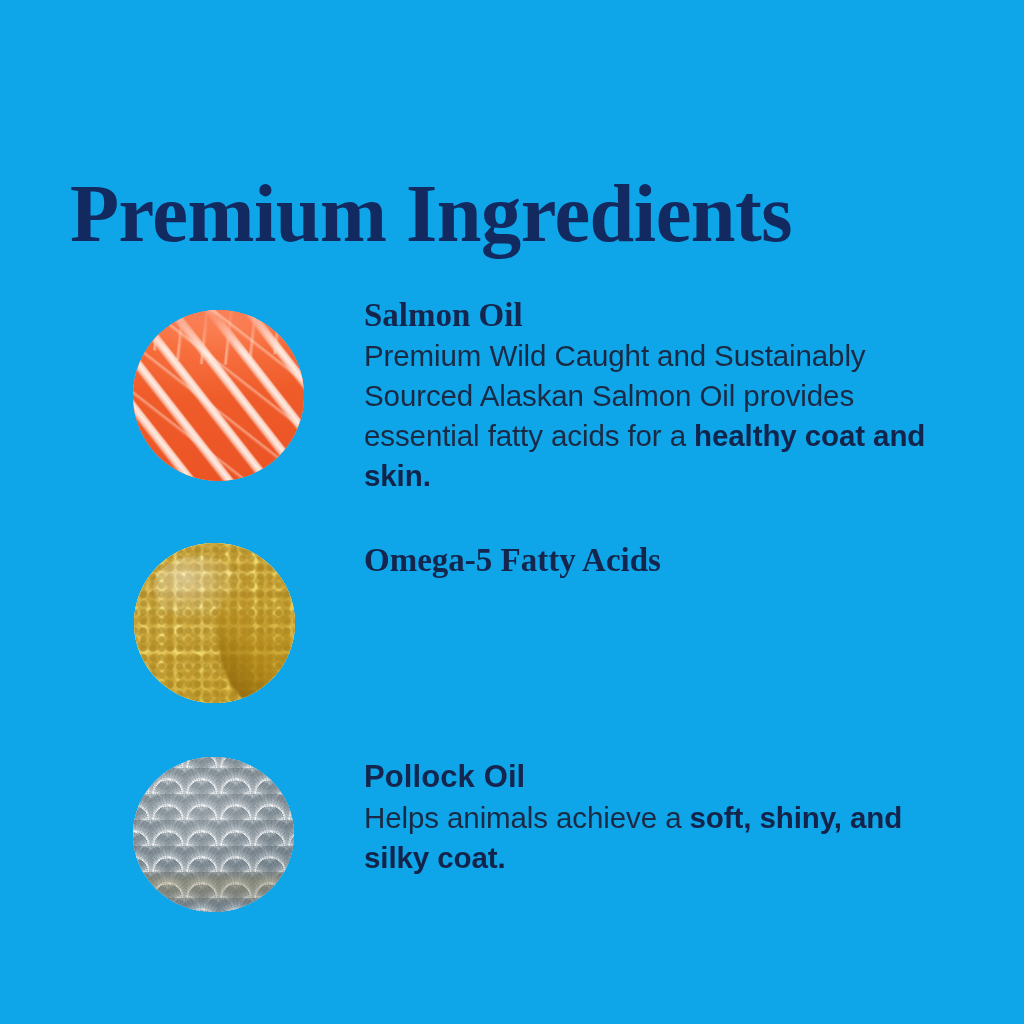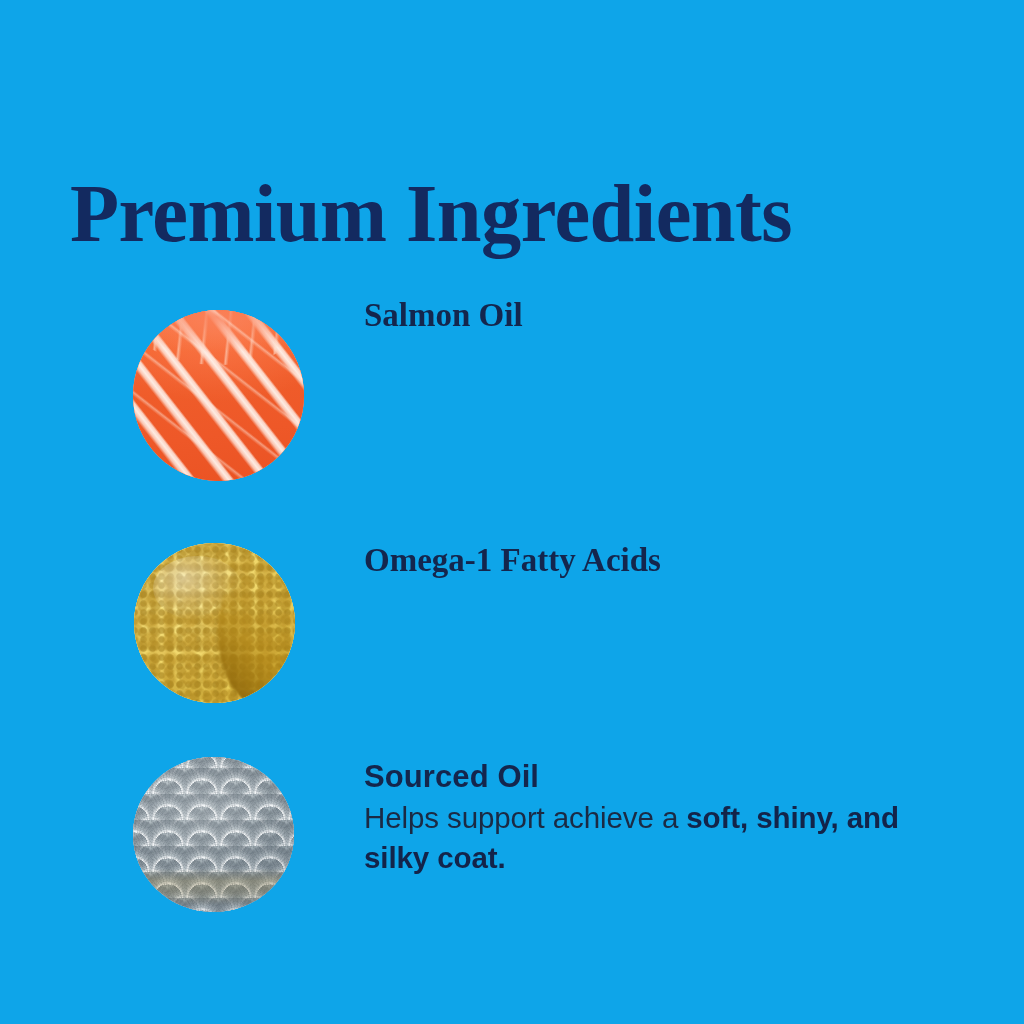--- a/index.html
+++ b/index.html
@@ -310,46 +310,49 @@
   <h1 class="title">Premium Ingredients</h1>
 
   <div class="row row-1">
     <div class="thumb">
       <div class="thumb-inner tex-salmon">
         <div class="tex-salmon-top"></div>
       </div>
     </div>
     <div class="txt">
       <div class="ing-title serif-title">Salmon Oil</div>
+      <p class="ing-desc">
+        <span>Premium Wild Caught and Sustainably Sourced Alaskan Salmon Oil provides essential fatty acids for a </span><b>healthy coat and skin.</b>
+      </p>
     </div>
   </div>
 
   <div class="row row-2">
     <div class="thumb">
       <div class="thumb-inner tex-oil">
         <div class="oil-bubbles"></div>
         <div class="oil-gloss"></div>
         <div class="oil-shadow"></div>
       </div>
     </div>
     <div class="txt">
-      <div class="ing-title serif-title">Omega-1 Fatty Acids</div>
+      <div class="ing-title serif-title">Omega-5 Fatty Acids</div>
     </div>
   </div>
 
   <div class="row row-3">
     <div class="thumb">
       <div class="thumb-inner tex-scales">
         <div class="scales-layer"></div>
         <div class="scales-rays"></div>
         <div class="scales-rays2"></div>
         <div class="scales-tint"></div>
       </div>
     </div>
     <div class="txt">
-      <div class="ing-title sans-title">Sourced Oil</div>
+      <div class="ing-title sans-title">Pollock Oil</div>
       <p class="ing-desc">
-        <span>Helps support achieve a </span><b>soft, shiny, and silky coat.</b>
+        <span>Helps animals achieve a </span><b>soft, shiny, and silky coat.</b>
       </p>
     </div>
   </div>
 
 </div>
 
 </body></html>

